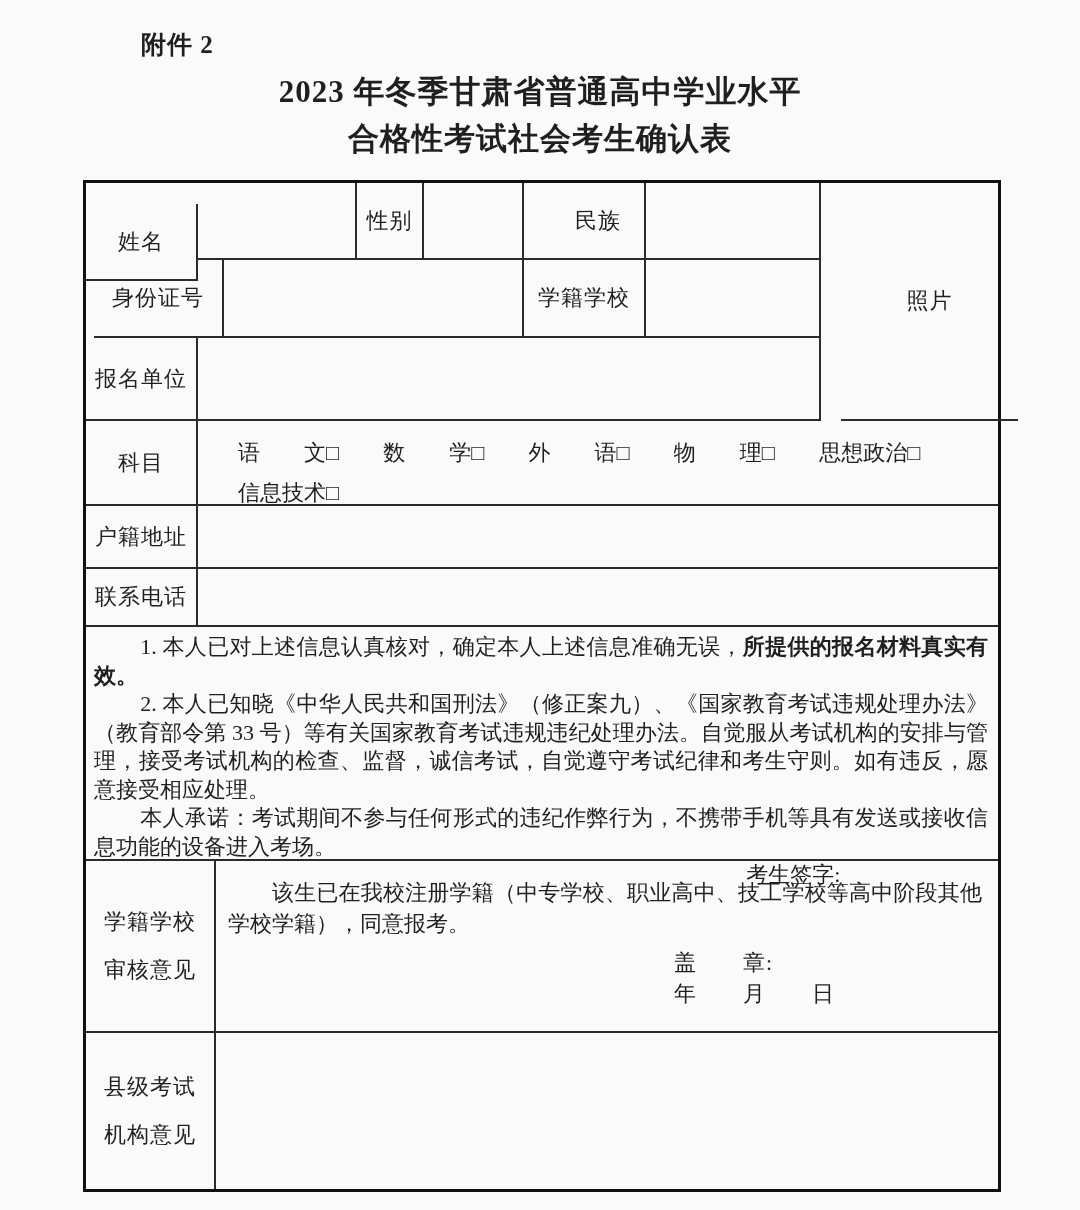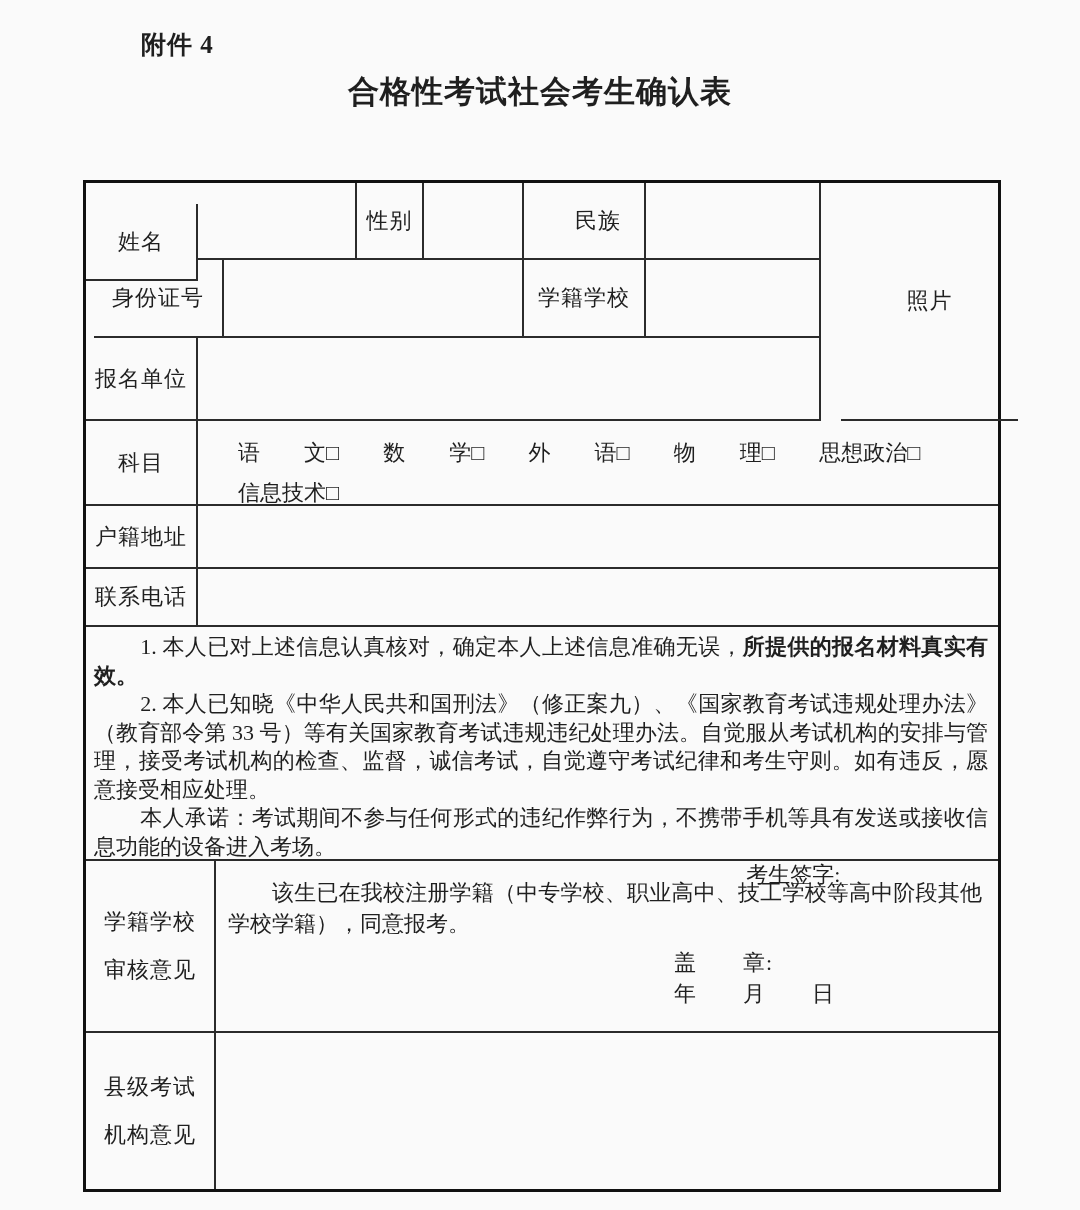--- a/index.html
+++ b/index.html
@@ -53,23 +53,24 @@
   .review{padding:16px 16px 0 12px;line-height:31px;text-align:justify;position:relative;}
   .review p{text-indent:2em;}
   .seal{margin-left:446px;line-height:31px;white-space:nowrap;}
   .seal div{letter-spacing:1px;}
 </style>
 </head>
 <body>
 
 <div class="page">
 
-  <div class="attach">附件 4</div>
+  <div class="attach">附件 2</div>
 
   <div class="title">
+    <div>2023 年冬季甘肃省普通高中学业水平</div>
     <div>合格性考试社会考生确认表</div>
   </div>
 
   <div class="tbl">
 
     <div class="cell lab" style="left:0;top:0;width:112px;height:77px;margin-top:21px;">姓名</div>
     <div class="cell" style="left:112px;top:0;width:159px;height:77px;"></div>
     <div class="cell lab" style="left:271px;top:0;width:67px;height:77px;">性别</div>
     <div class="cell" style="left:338px;top:0;width:100px;height:77px;"></div>
     <div class="cell lab" style="left:438px;top:0;width:122px;height:77px;padding-left:28px;">民族</div>

